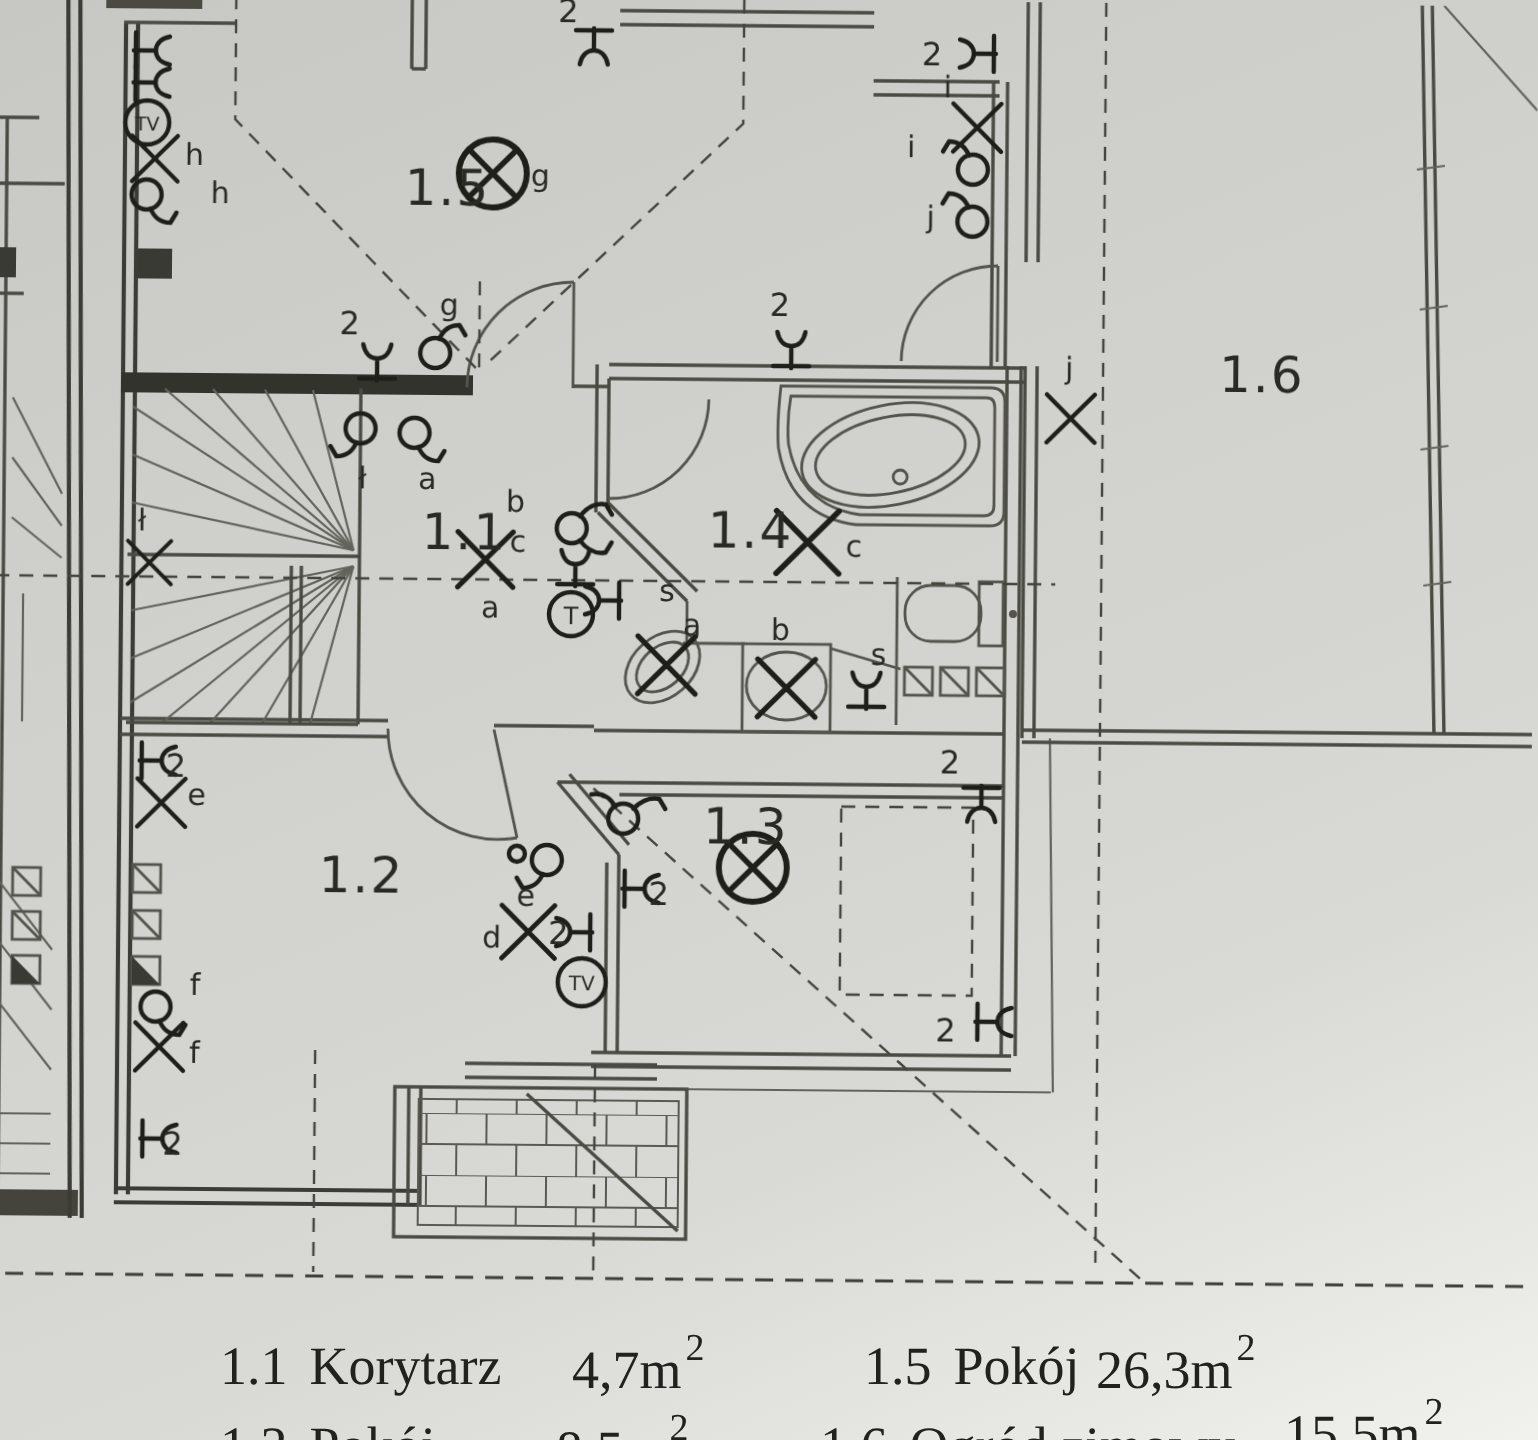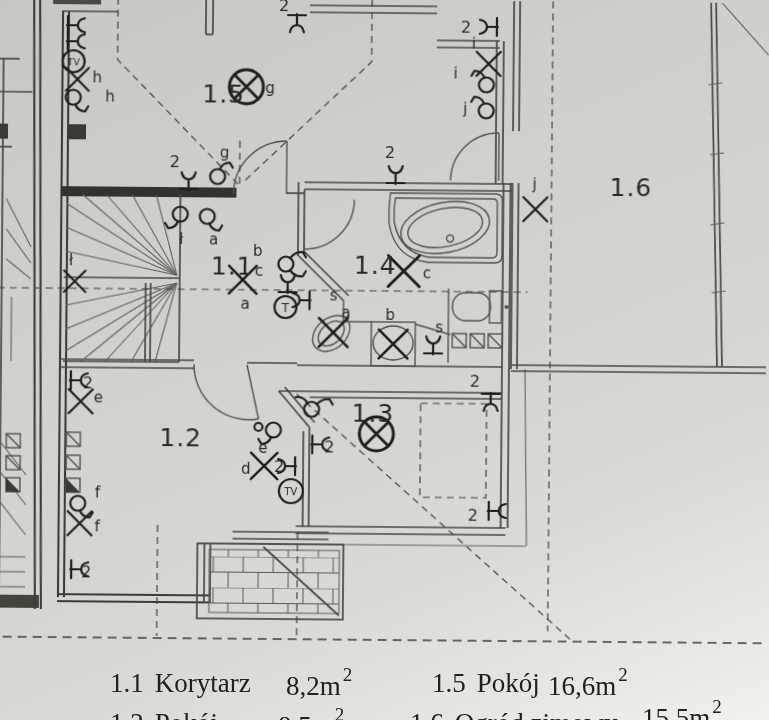--- a/index.html
+++ b/index.html
@@ -358,23 +358,23 @@
 
     <text class="lbl" x="74" y="68" font-size="9.5" text-anchor="middle">TV</text>
     <text class="lbl" x="295" y="496" font-size="10" text-anchor="middle">TV</text>
     <text class="lbl" x="288" y="313" font-size="12" text-anchor="middle">T</text>
   </g>
 </svg>
 
 <div class="legend">
   <div class="lrow" style="top:668px">
     <span class="grp" style="left:110px"><span class="nm">1.1</span><span>Korytarz</span></span>
-    <span class="grp" style="left:286px"><span>8,2m</span><sup class="lsup">2</sup></span>
+    <span class="grp" style="left:286px"><span>4,7m</span><sup class="lsup">2</sup></span>
     <span class="grp" style="left:432px"><span class="nm">1.5</span><span>Pokój</span></span>
-    <span class="grp" style="left:548px"><span>16,6m</span><sup class="lsup">2</sup></span>
+    <span class="grp" style="left:548px"><span>26,3m</span><sup class="lsup">2</sup></span>
   </div>
   <div class="lrow" style="top:708px">
     <span class="grp" style="left:110px"><span class="nm">1.2</span><span>Pokój</span></span>
     <span class="grp" style="left:278px"><span>8,5m</span><sup class="lsup">2</sup></span>
     <span class="grp" style="left:410px"><span class="nm">1.6</span><span>Ogród zimowy</span></span>
     <span class="grp" style="left:642px;top:-8px"><span>15,5m</span><sup class="lsup">2</sup></span>
   </div>
 </div>
 </div>
 

